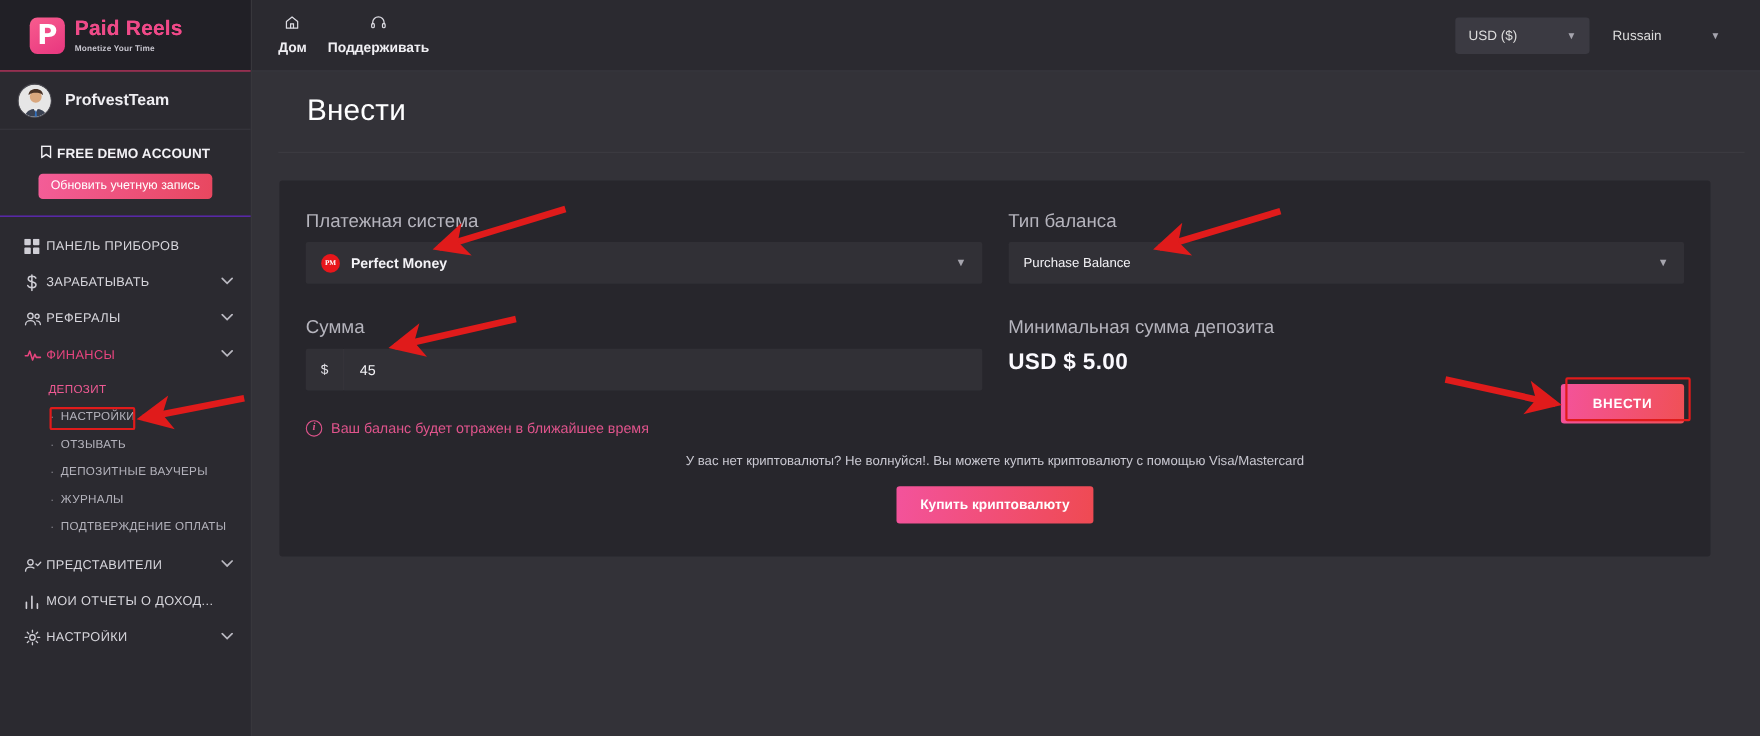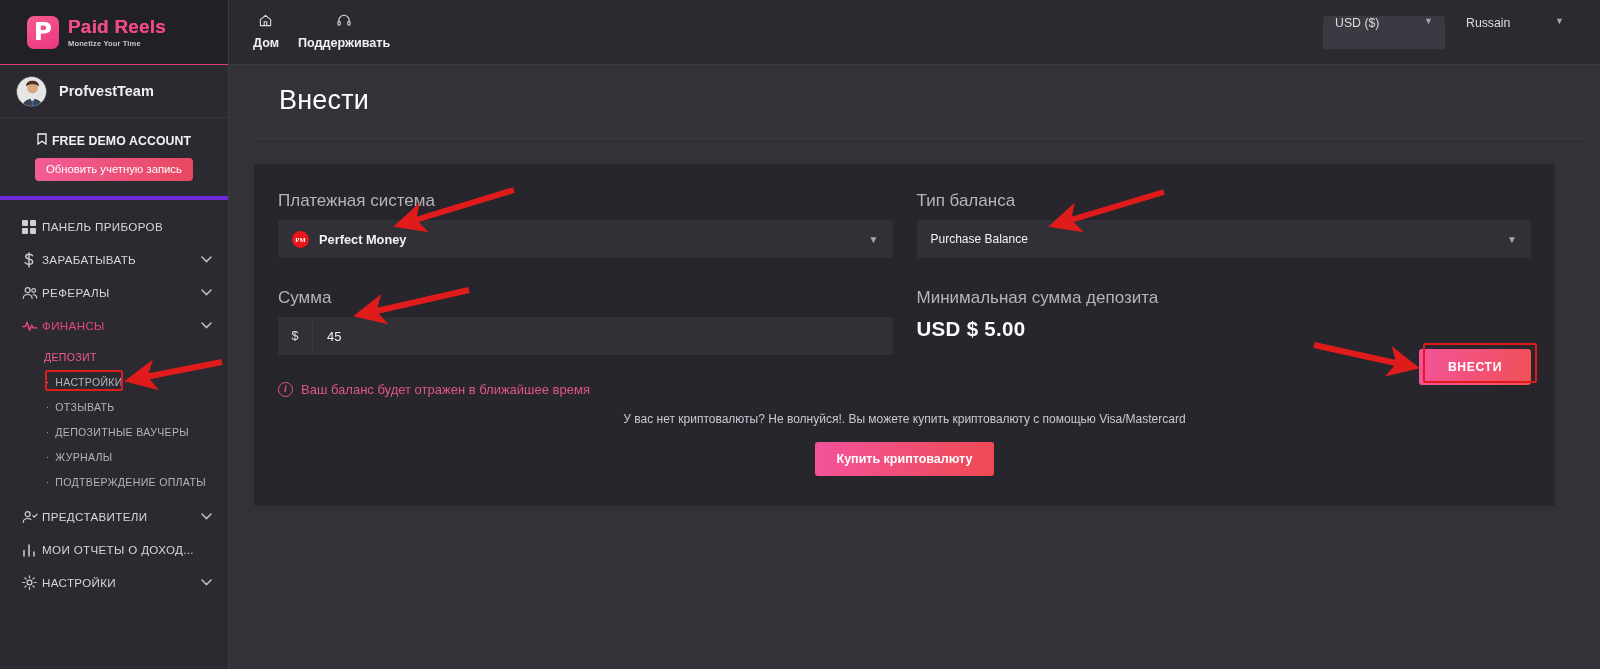--- a/index.html
+++ b/index.html
@@ -50,21 +50,21 @@
   }
   .avatar {
     width: 31px; height: 31px; border-radius: 50%;
     background: #d9d9d9; overflow: hidden; flex: 0 0 31px;
     border: 1px solid #4a4950;
   }
   .username { font-size: 14.5px; color: #efeef2; font-weight: 700; }
 
   .demo-block {
     padding: 13px 0 15px; text-align: center;
-    border-bottom: 4px solid #6d28d9;
+    border-bottom: 1px solid #6d28d9;
   }
   .demo-label {
     font-size: 12.3px; color: #f3f2f6; font-weight: 700;
     letter-spacing: .1px; display: inline-flex; align-items: center; gap: 5px;
   }
   .upgrade-btn {
     display: inline-block; margin-top: 9px;
     padding: 5px 11px 6px; border-radius: 4px;
     background: linear-gradient(100deg,#f35d98 0%,#e8475f 100%);
     color: #fff; font-size: 11.3px; border: none; cursor: pointer;
@@ -115,21 +115,21 @@
     border-bottom: 1px solid #3b3a41;
     display: flex; align-items: center; padding: 0 24px 0 24px;
   }
   .top-links { display: flex; align-items: center; gap: 19px; }
   .top-link {
     display: flex; align-items: center; gap: 6px;
     font-size: 12.6px; color: #f0eff3; font-weight: 700; cursor: pointer; flex-direction: column;
   }
   .top-right { margin-left: auto; display: flex; align-items: center; gap: 9px; }
   .sel {
-    height: 33px; display: flex; 
+    height: 33px; display: flex; align-items: center;
     padding: 0 12px; font-size: 12.3px; color: #ddd; cursor: pointer;
     min-width: 122px; justify-content: space-between; border-radius: 3px;
   }
   .sel.boxed { background: #3b3a42; }
   .sel .caret { font-size: 9px; color: #a6a5ae; margin-left: 16px; }
 
   .page-title {
     font-size: 27px; color: #fefeff; font-weight: 400;
     padding: 20px 0 22px 26px;
     border-bottom: 1px solid #3c3b42; margin: 0 14px 0 24px;

